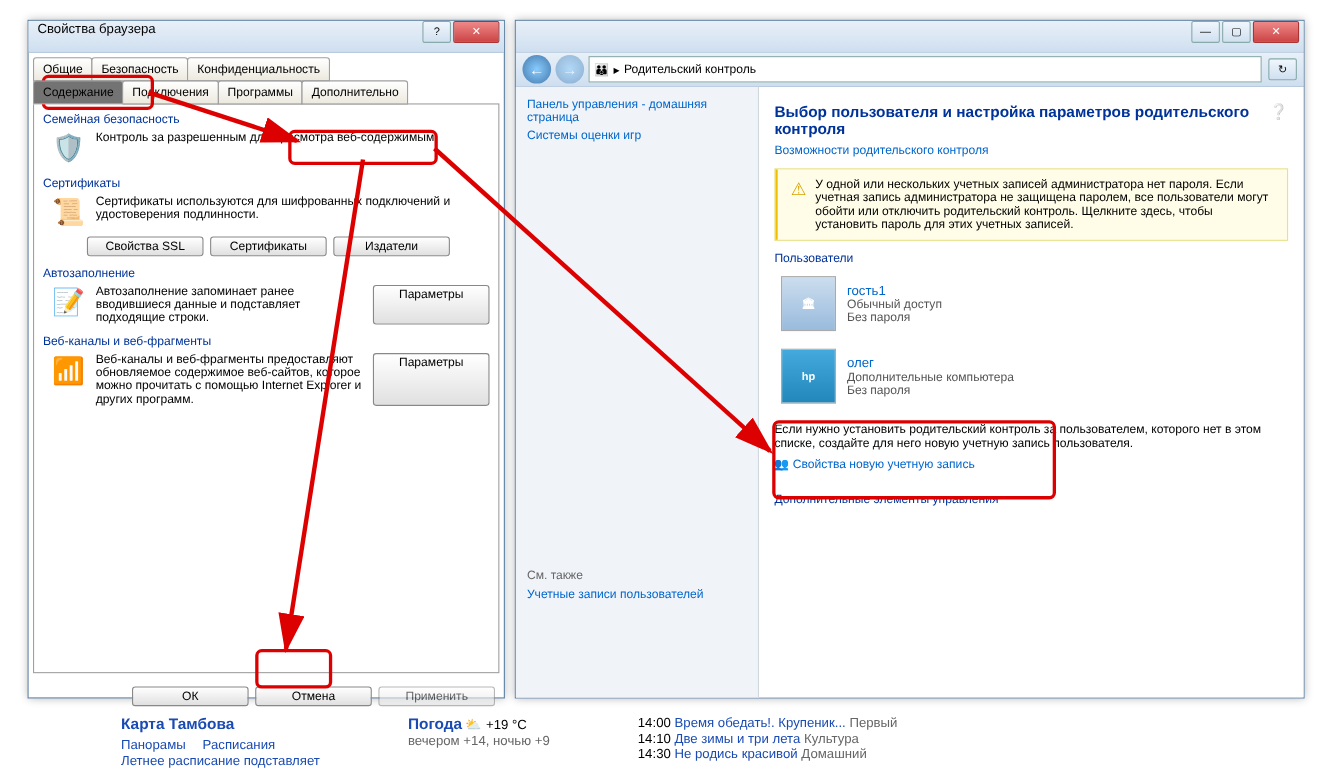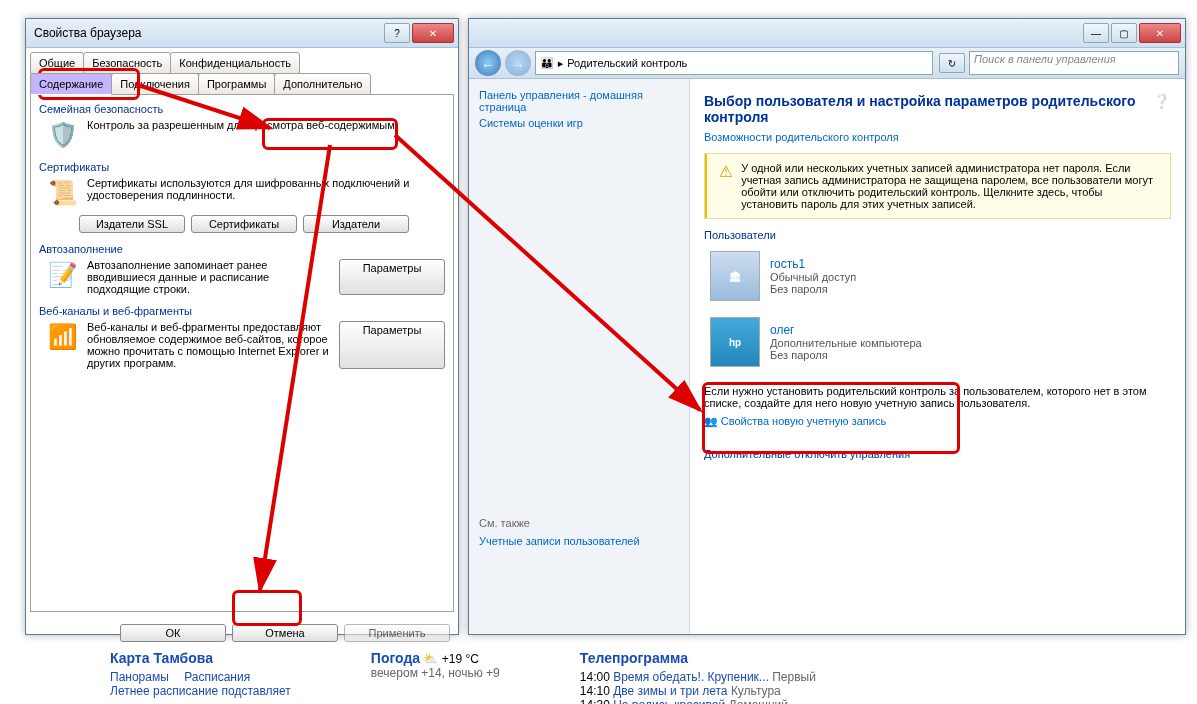--- a/index.html
+++ b/index.html
@@ -1,23 +1,23 @@
 <!DOCTYPE html>
 <html><head>
 <meta charset="utf-8">
 <style>
 body{margin:0;font-family:"Segoe UI",Tahoma,sans-serif;font-size:11px;background:#fff;width:1197px;height:704px;position:relative;color:#000}
 .win{position:absolute;background:#fff;border:1px solid #5a7ea0;box-shadow:0 0 8px rgba(0,0,0,.3)}
-.titlebar{height:28px;background:linear-gradient(#e8f0f8,#cfdff0);border-bottom:1px solid #a8c0d8;display:flex;align-items:center;padding:0 4px 0 8px;font-size:12px}
+.titlebar{height:28px;background:linear-gradient(#e8f0f8,#cfdff0);border-bottom:1px solid #a8c0d8;display:flex;align-items:flex-start;padding:0 4px 0 8px;font-size:12px}
 .titlebar .t{flex:1}
 .tbtn{width:24px;height:18px;margin-left:2px;border:1px solid #8aa;background:linear-gradient(#f0f6fc,#d0e0f0);border-radius:2px;display:flex;align-items:center;justify-content:center;font-size:10px;cursor:default}
 .tbtn.close{background:linear-gradient(#e88,#c44);border-color:#a33;color:#fff;width:40px}
 .tabs{display:flex;flex-wrap:wrap;padding:4px 4px 0}
 .tab{padding:4px 8px;border:1px solid #a0a0a0;background:linear-gradient(#fff,#ece9de);margin-right:-1px;margin-bottom:-1px;border-radius:3px 3px 0 0;cursor:default;font-size:11px}
-.tab.active{background:#c4b5fd;border-bottom:1px solid #fff;z-index:2;position:relative}
+.tab.active{background:#737373;border-bottom:1px solid #fff;z-index:2;position:relative}
 .panel{border:1px solid #a0a0a0;margin:0 4px 4px;padding:8px;background:#fff}
 .group{margin-bottom:10px}
 .group-title{font-size:11px;color:#003399;margin-bottom:4px}
 .group-body{display:flex;gap:8px;margin-left:8px}
 .icon32{width:32px;height:32px;flex-shrink:0;display:flex;align-items:center;justify-content:center;font-size:24px}
 .btn{padding:2px 12px;border:1px solid #888;background:linear-gradient(#fff,#e0e0e0);border-radius:3px;cursor:default;font-size:11px;min-width:80px;text-align:center}
 .btnrow{display:flex;gap:6px;margin-top:6px;margin-left:40px}
 .footer{display:flex;justify-content:flex-end;gap:6px;padding:8px}
 .hl-red{position:absolute;border:3px solid #d00;border-radius:6px;pointer-events:none}
 svg.arrow{position:absolute;pointer-events:none;z-index:50}
@@ -72,30 +72,30 @@
         <div style="flex:1">Контроль за разрешенным для просмотра веб-содержимым.</div>
       </div>
     </div>
     <div class="group">
       <div class="group-title">Сертификаты</div>
       <div class="group-body">
         <div class="icon32">📜</div>
         <div style="flex:1">Сертификаты используются для шифрованных подключений и удостоверения подлинности.</div>
       </div>
       <div class="btnrow">
-        <div class="btn">Издатели SSL</div>
+        <div class="btn">Свойства SSL</div>
         <div class="btn">Сертификаты</div>
         <div class="btn">Издатели</div>
       </div>
     </div>
     <div class="group">
       <div class="group-title">Автозаполнение</div>
       <div class="group-body">
         <div class="icon32">📝</div>
-        <div style="flex:1">Автозаполнение запоминает ранее вводившиеся данные и расписание подходящие строки.</div>
+        <div style="flex:1">Автозаполнение запоминает ранее вводившиеся данные и подставляет подходящие строки.</div>
         <div class="btn">Параметры</div>
       </div>
     </div>
     <div class="group">
       <div class="group-title">Веб-каналы и веб-фрагменты</div>
       <div class="group-body">
         <div class="icon32">📶</div>
         <div style="flex:1">Веб-каналы и веб-фрагменты предоставляют обновляемое содержимое веб-сайтов, которое можно прочитать с помощью Internet Explorer и других программ.</div>
         <div class="btn">Параметры</div>
       </div>
@@ -121,21 +121,20 @@
   </div>
   <div class="addrbar">
     <div class="navb">←</div>
     <div class="navb" style="opacity:.5">→</div>
     <div class="addr">
       <span>👪</span>
       <span>▸</span>
       <span>Родительский контроль</span>
     </div>
     <div class="tbtn">↻</div>
-    <div class="search">Поиск в панели управления</div>
   </div>
   <div class="cp-body">
     <div class="cp-side">
       <div class="hdr" style="color:#0066cc;cursor:pointer">Панель управления - домашняя страница</div>
       <a>Системы оценки игр</a>
       <div style="height:380px"></div>
       <div style="color:#666;margin-bottom:6px">См. также</div>
       <a>Учетные записи пользователей</a>
     </div>
     <div class="cp-main">
@@ -159,21 +158,21 @@
       <div class="userbox">
         <div class="avatar" style="background:linear-gradient(#4ad,#28b)">hp</div>
         <div>
           <div class="u-name">олег</div>
           <div class="u-sub">Дополнительные компьютера</div>
           <div class="u-sub">Без пароля</div>
         </div>
       </div>
       <div style="margin-top:12px">Если нужно установить родительский контроль за пользователем, которого нет в этом списке, создайте для него новую учетную запись пользователя.</div>
       <div style="margin-top:6px">👥 <a class="link">Свойства новую учетную запись</a></div>
-      <div style="color:#003399;margin-top:20px">Дополнительные отключить управления</div>
+      <div style="color:#003399;margin-top:20px">Дополнительные элементы управления</div>
     </div>
   </div>
 </div>
 
 <div class="hl-red" style="left:702px;top:382px;width:252px;height:66px"></div>
 
 <svg class="arrow" style="left:120px;top:78px;width:160px;height:60px">
     <defs>
       <marker id="ah1" markerWidth="10" markerHeight="10" refX="8" refY="3" orient="auto">
         <path d="M0,0 L9,3 L0,6 Z" fill="#d00"></path>
@@ -205,18 +204,17 @@
     <a>Расписания</a><br>
     <a>Летнее расписание подставляет</a>
   </div>
   <div>
     <h3 style="display:inline"><a>Погода</a></h3>
     <span> ⛅ </span>
     <span>+19 °C</span><br>
     <span style="color:#666">вечером +14,  ночью +9</span>
   </div>
   <div>
-    <h3><a>Телепрограмма</a></h3>
     <div><span>14:00</span> <a>Время обедать!. Крупеник...</a> <span style="color:#666">Первый</span></div>
     <div><span>14:10</span> <a>Две зимы и три лета</a> <span style="color:#666">Культура</span></div>
     <div><span>14:30</span> <a>Не родись красивой</a> <span style="color:#666">Домашний</span></div>
   </div>
 </div>
 
 </body></html>

